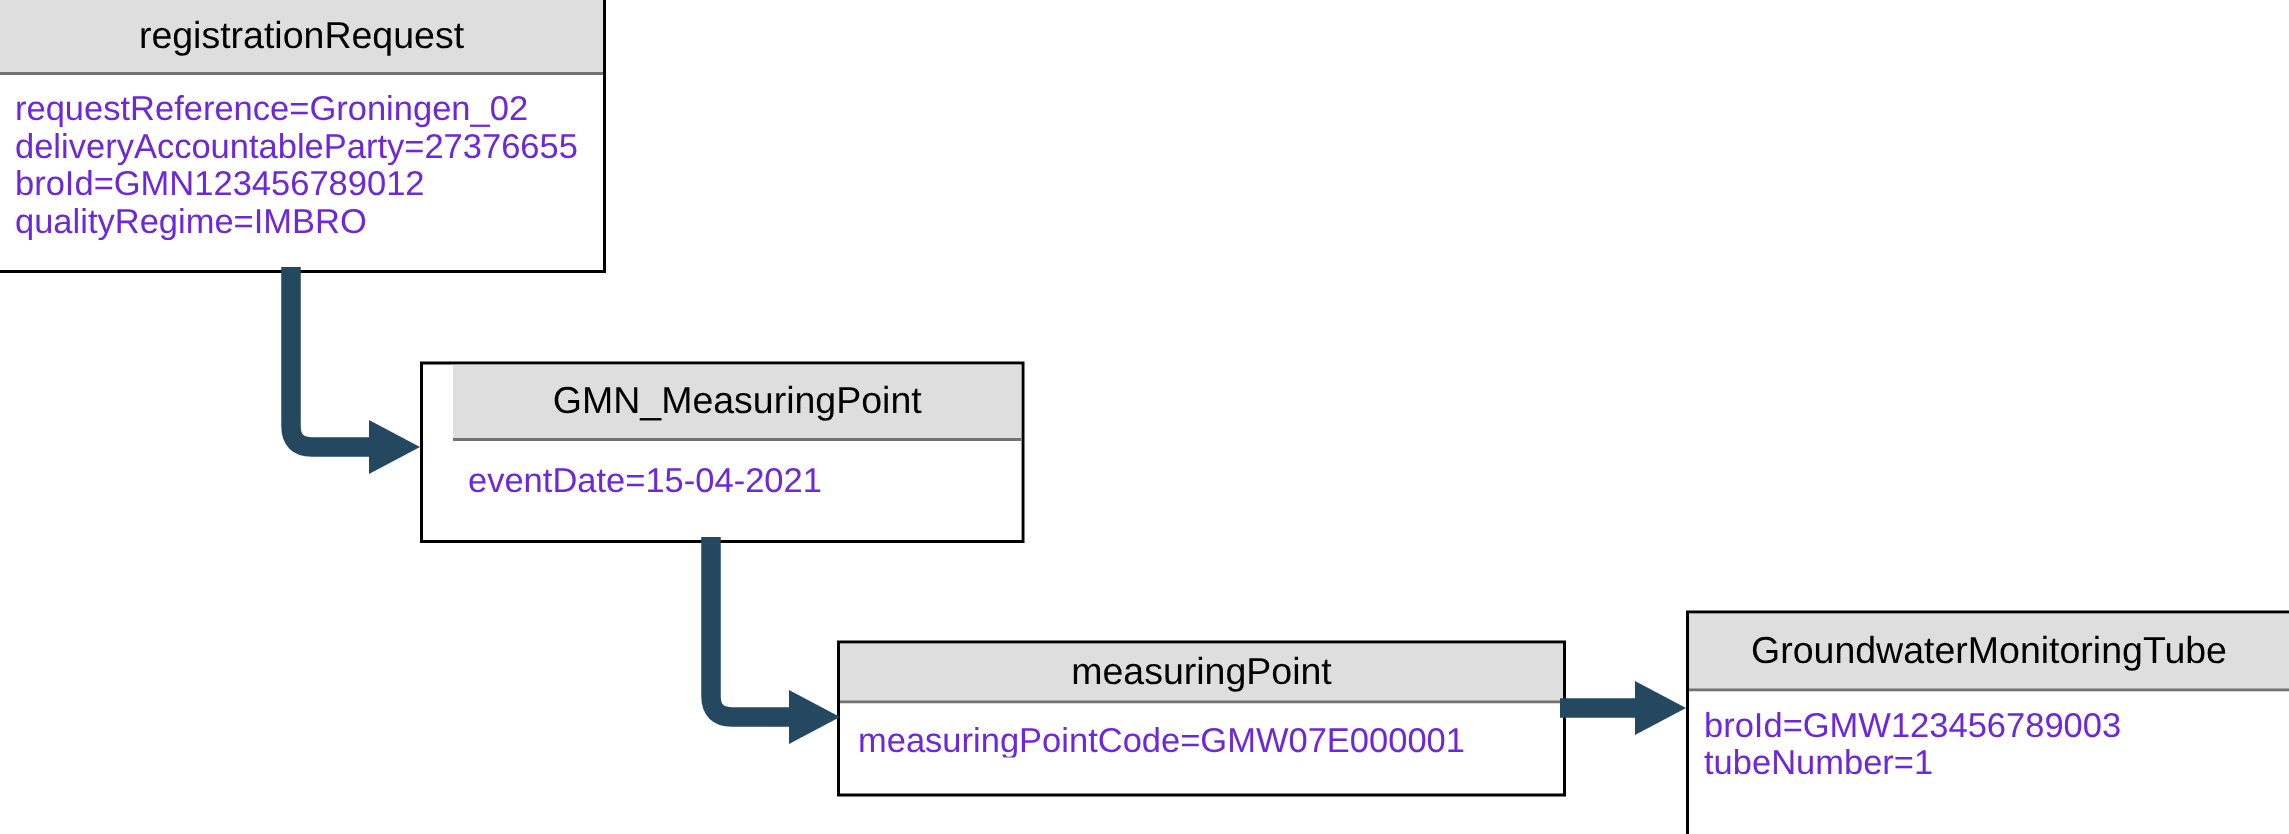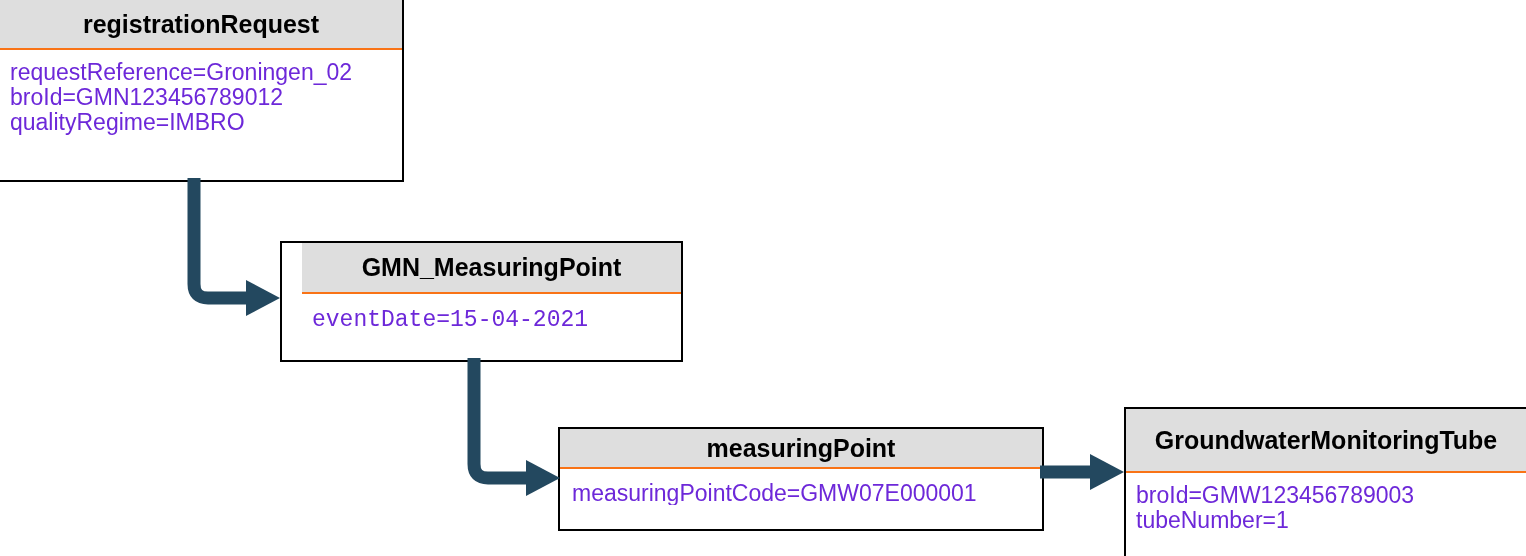--- a/index.html
+++ b/index.html
@@ -20,31 +20,30 @@
   .uml-box {
     position: absolute;
     box-sizing: border-box;
     border: 2px solid #000000;
     background: #ffffff;
     overflow: hidden;
   }
   .uml-header {
     box-sizing: border-box;
     background: #dedede;
-    border-bottom: 2px solid #f97316;
+    border-bottom: 2px solid #737373;
     text-align: center;
     font-size: 25px;
     color: #000000;
     line-height: 1;
     white-space: nowrap;
     overflow: hidden;
     display: flex;
     align-items: center;
     justify-content: center;
-    font-weight: bold;
   }
   .uml-body {
     box-sizing: border-box;
     padding: 8px 0 0 8px;
     background: #ffffff;
     overflow: hidden;
   }
   .uml-attr {
     font-size: 23px;
     color: #6d28d9;
@@ -53,48 +52,49 @@
     overflow: hidden;
   }
 
   
   #box-registration-request { left: -2px;   top: -2px;  width: 406px; height: 184px; }
   #box-registration-request .uml-header { height: 50px; }
   #box-registration-request .uml-body   { height: 130px; padding-left: 10px; padding-top: 10px; }
 
   #box-gmn-measuring-point { left: 280px; top: 241px; width: 403px; height: 121px; padding-left: 20px; }
   #box-gmn-measuring-point .uml-header { height: 51px; }
-  #box-gmn-measuring-point .uml-body   { height: 66px; padding-left: 10px; padding-top: 14px; font-family: Liberation Mono, monospace; }
+  #box-gmn-measuring-point .uml-body   { height: 66px; padding-left: 10px; padding-top: 14px; }
 
   #box-measuring-point { left: 558px; top: 427px; width: 486px; height: 104px; }
   #box-measuring-point .uml-header { height: 40px; }
   #box-measuring-point .uml-body   { height: 36px; padding-left: 12px; padding-top: 12px; }
 
   #box-groundwater-monitoring-tube { left: 1124px; top: 407px; width: 404px; height: 160px; }
-  #box-groundwater-monitoring-tube .uml-header { height: 64px; }
+  #box-groundwater-monitoring-tube .uml-header { height: 52px; }
   #box-groundwater-monitoring-tube .uml-body   { height: 104px; padding-left: 10px; padding-top: 10px; }
 
   
   .connector {
     position: absolute;
     overflow: visible;
   }
   #connector-request-to-gmn   { left: 180px; top: 178px; width: 110px; height: 146px; }
   #connector-gmn-to-mp        { left: 460px; top: 358px; width: 110px; height: 146px; }
   #connector-mp-to-gwt        { left: 1040px; top: 450px; width: 90px;  height: 44px; }
 </style>
 </head>
 <body>
 
 <div id="canvas">
 
   <div class="uml-box" id="box-registration-request">
     <div class="uml-header">registrationRequest</div>
     <div class="uml-body">
       <div class="uml-attr">requestReference=Groningen_02</div>
+      <div class="uml-attr">deliveryAccountableParty=27376655</div>
       <div class="uml-attr">broId=GMN123456789012</div>
       <div class="uml-attr">qualityRegime=IMBRO</div>
     </div>
   </div>
 
   <div class="uml-box" id="box-gmn-measuring-point">
     <div class="uml-header">GMN_MeasuringPoint</div>
     <div class="uml-body">
       <div class="uml-attr">eventDate=15-04-2021</div>
     </div>

